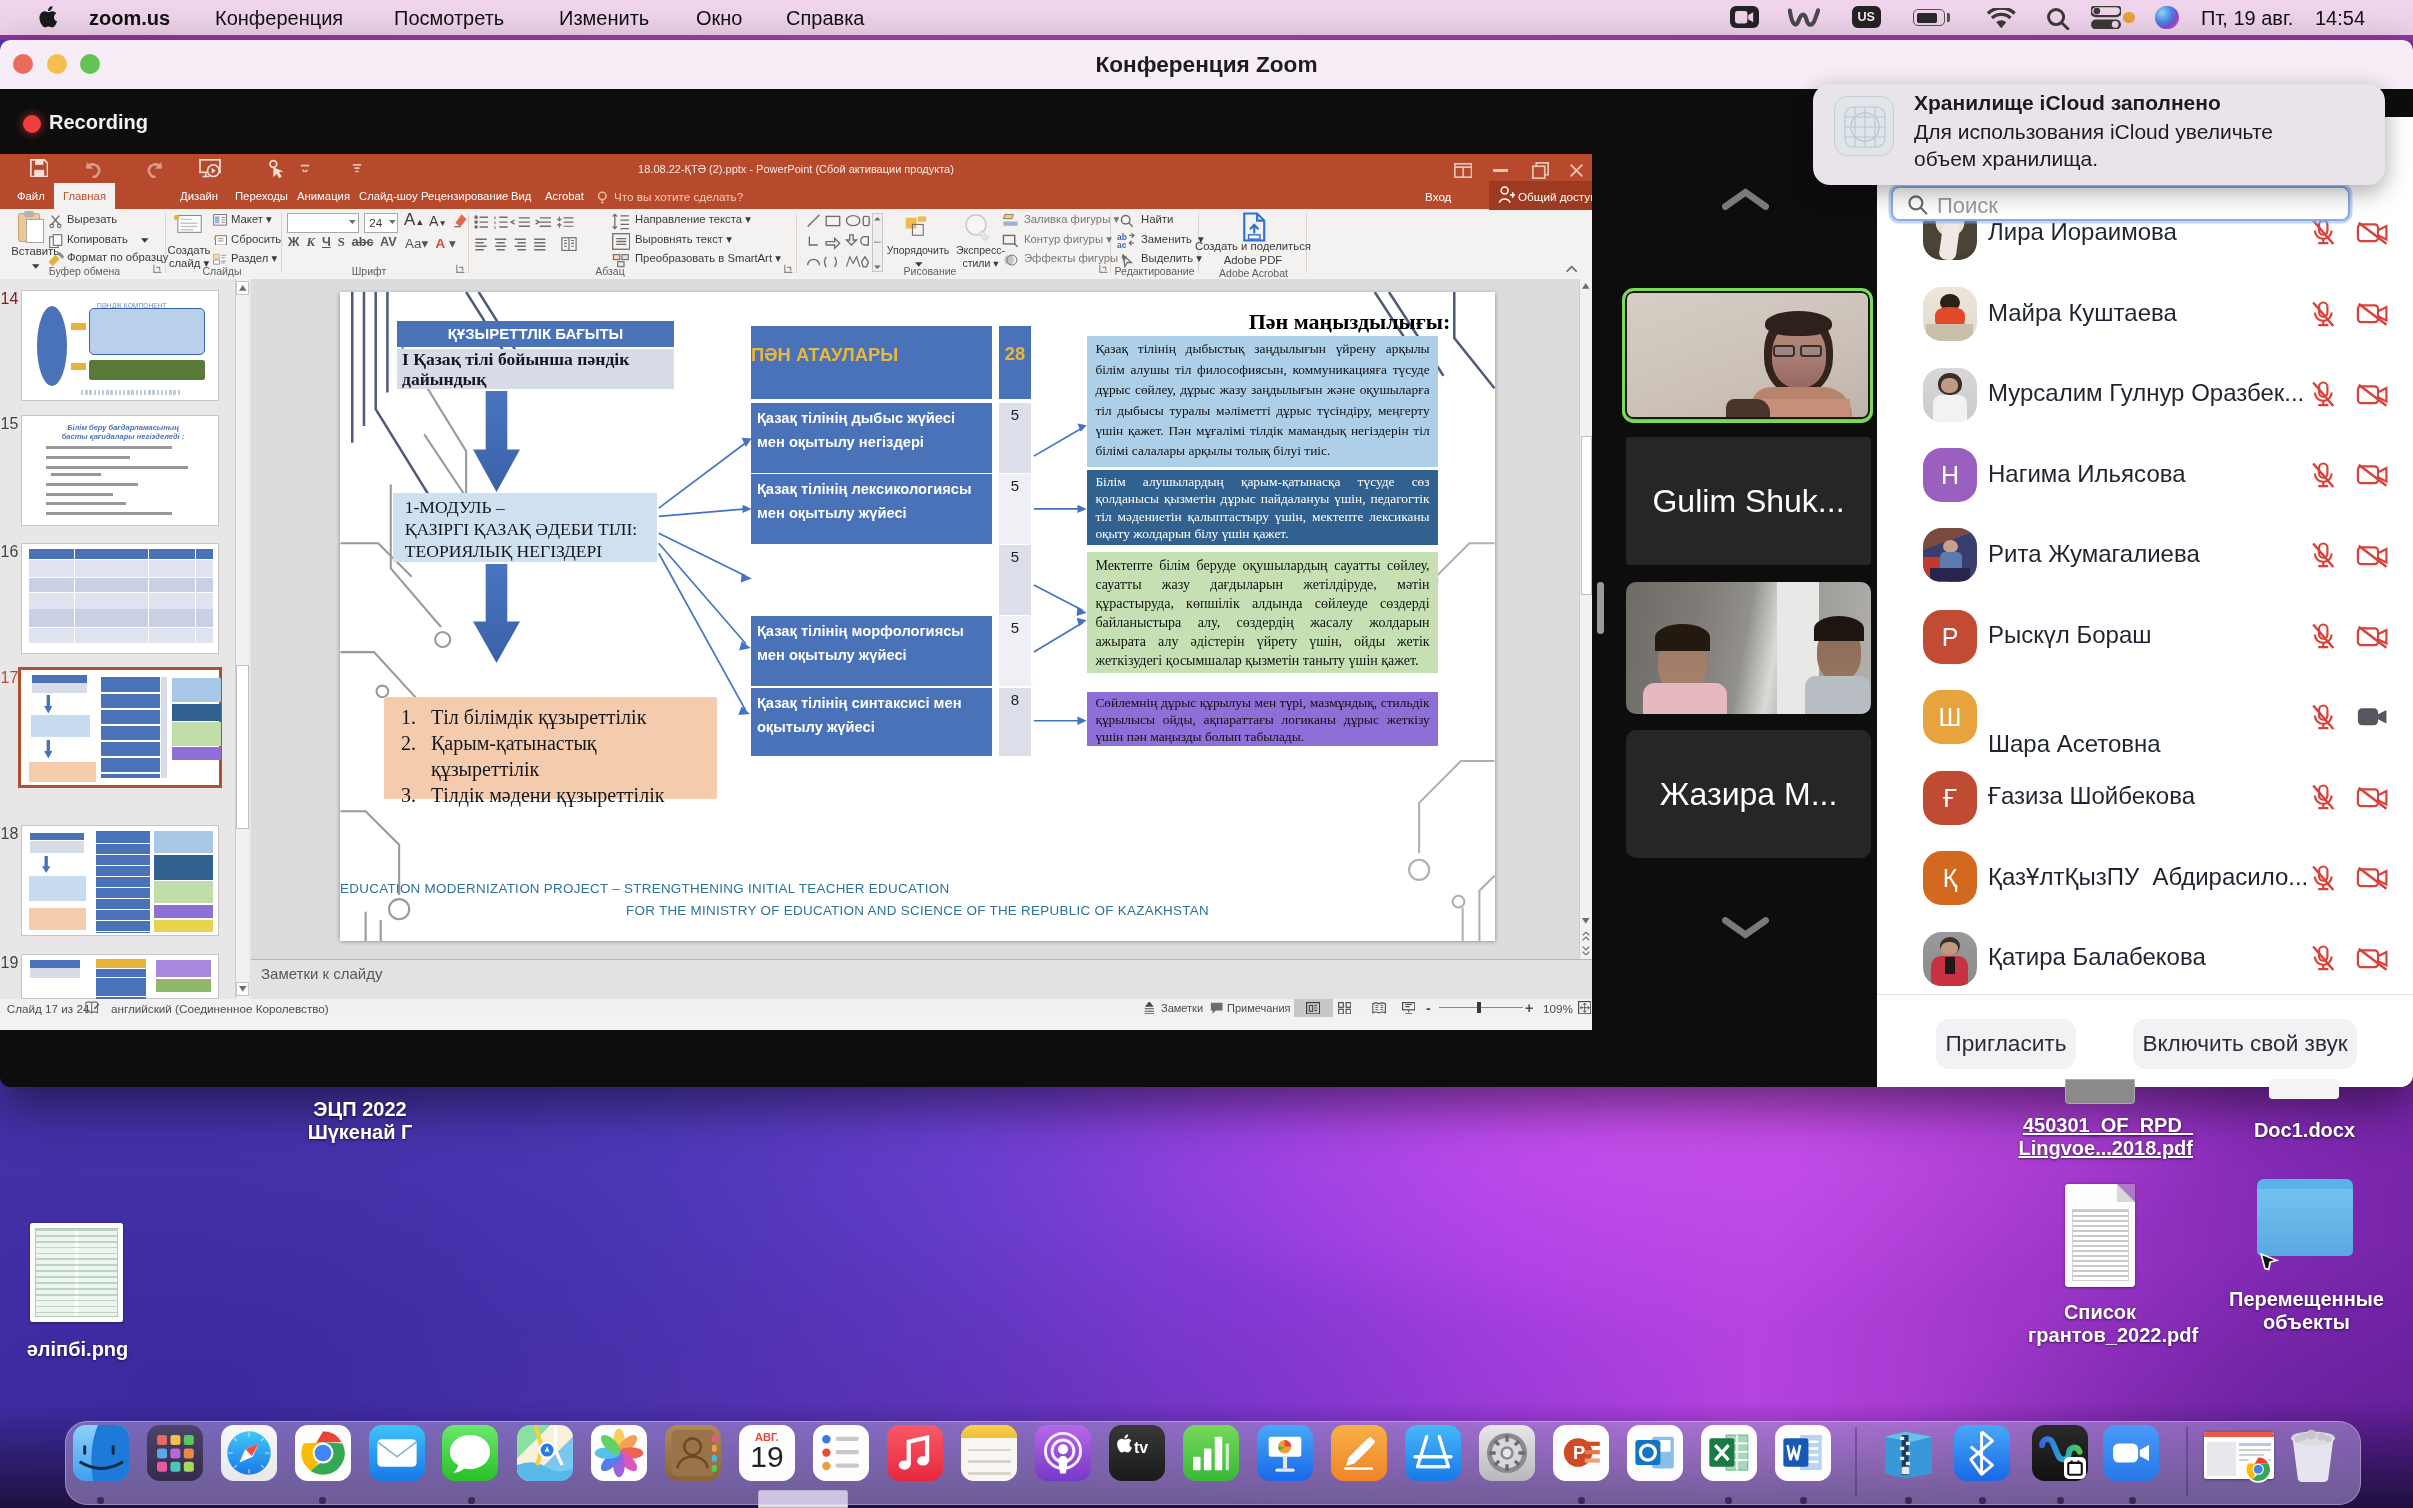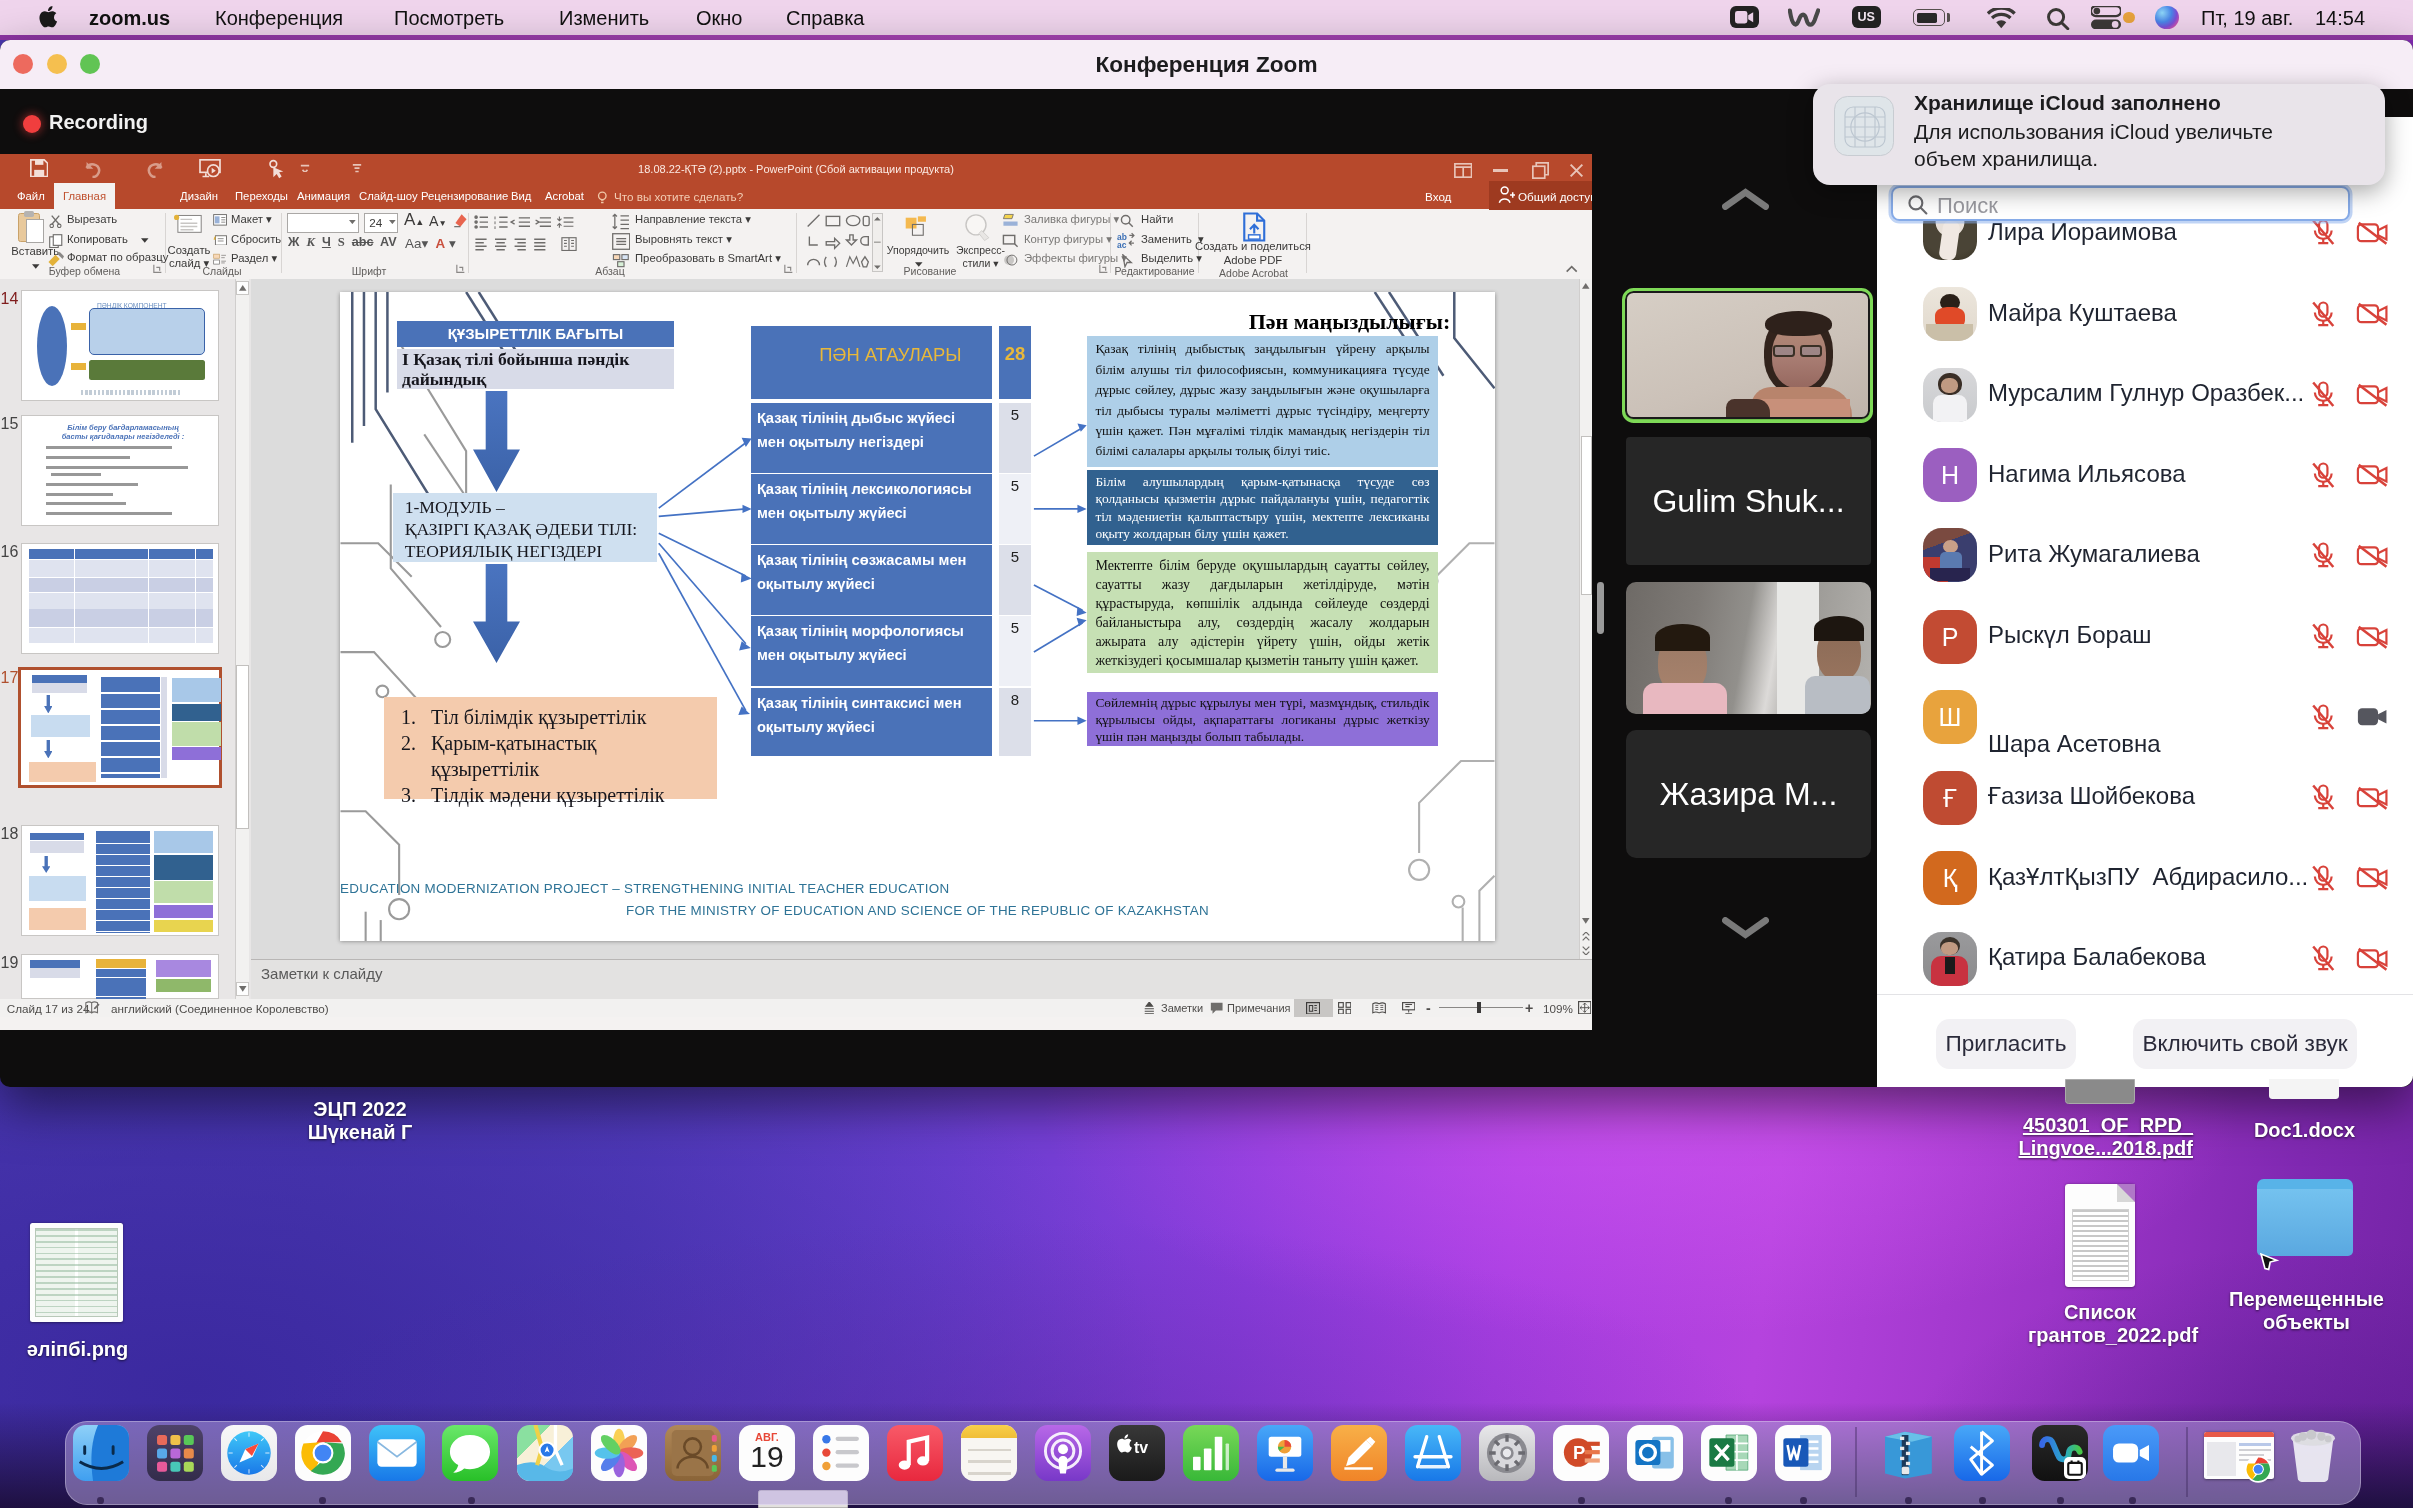--- a/index.html
+++ b/index.html
@@ -544,27 +544,26 @@
     </g>
   </svg>
 
   <div class="abs" style="left:57px;top:29px;width:277px;height:26px;background:#4a72b8;color:#fff;font-weight:bold;font-size:15px;text-align:center;line-height:26px;">ҚҰЗЫРЕТТЛІК БАҒЫТЫ</div>
   <div class="abs" style="left:57px;top:57px;width:277px;height:40px;background:#d8dbe8;font-family:'Liberation Serif',serif;font-weight:bold;font-size:17.6px;color:#16161d;padding:0px 5px;line-height:20px;">І Қазақ тілі бойынша пәндік дайындық</div>
   <div class="abs" style="left:133px;top:99px;width:47px;height:101px;background:linear-gradient(#4a74c0,#3b62a8);clip-path:polygon(27% 0,73% 0,73% 58%,100% 58%,50% 100%,0 58%,27% 58%);"></div>
   <div class="abs" style="left:53px;top:201px;width:264px;height:69px;background:#cfe0f0;font-family:'Liberation Serif',serif;font-size:17.6px;color:#16161d;padding:2.5px 0 0 11.7px;line-height:22px;">1-МОДУЛЬ –<br>ҚАЗІРГІ ҚАЗАҚ ӘДЕБИ ТІЛІ:<br>ТЕОРИЯЛЫҚ НЕГІЗДЕРІ</div>
   <div class="abs" style="left:133px;top:272px;width:47px;height:99px;background:linear-gradient(#4a74c0,#3b62a8);clip-path:polygon(27% 0,73% 0,73% 58%,100% 58%,50% 100%,0 58%,27% 58%);"></div>
   <div class="abs" style="left:44px;top:405px;width:333px;height:102px;background:#f4cbad;font-family:'Liberation Serif',serif;font-size:20px;color:#16161d;padding:6.7px 0 0 17px;line-height:26px;">1.&nbsp;&nbsp;&nbsp;Тіл білімдік құзыреттілік<br>2.&nbsp;&nbsp;&nbsp;Қарым-қатынастық<br>&nbsp;&nbsp;&nbsp;&nbsp;&nbsp;&nbsp;құзыреттілік<br>3.&nbsp;&nbsp;&nbsp;Тілдік мәдени құзыреттілік</div>
 
-  <div class="abs" style="left:411px;top:34px;width:241px;height:73px;background:#4a72b8;color:#e8b83a;font-weight:normal;font-size:18.4px;text-align:center;padding-top:18.4px;padding-left:38px;">ПӘН АТАУЛАРЫ</div>
+  <div class="abs" style="left:411px;top:34px;width:241px;height:73px;background:#4a72b8;color:#e8b83a;font-weight:bold;font-size:18.4px;text-align:left;padding-top:18.4px;">ПӘН АТАУЛАРЫ</div>
   <div class="abs" style="left:659px;top:34px;width:32px;height:73px;background:#4a72b8;color:#e8b83a;font-weight:bold;font-size:18.4px;text-align:center;padding-top:17px;">28</div>
   <div class="abs" style="left:411px;top:111px;width:241px;height:70px;background:#4a72b8;color:#fff;font-weight:bold;font-size:14.7px;padding:4.2px 5.9px;line-height:23.5px;">Қазақ тілінің дыбыс жүйесі  мен оқытылу негіздері</div>
   <div class="abs" style="left:659px;top:111px;width:32px;height:70px;background:#dcdfe9;color:#222;font-size:15px;text-align:center;padding-top:3.4px;">5</div>
   <div class="abs" style="left:411px;top:182px;width:241px;height:70px;background:#4a72b8;color:#fff;font-weight:bold;font-size:14.7px;padding:4.2px 5.9px;line-height:23.5px;">Қазақ тілінің лексикологиясы мен оқытылу  жүйесі</div>
   <div class="abs" style="left:659px;top:182px;width:32px;height:70px;background:#eef0f6;color:#222;font-size:15px;text-align:center;padding-top:3.4px;">5</div>
-  <div class="abs" style="left:411px;top:253px;width:241px;height:70px;background:#4a72b8;color:#fff;font-weight:bold;font-size:14.7px;padding:4.2px 5.9px;line-height:23.5px;">Қазақ тілінің сөзжасамы  мен оқытылу жүйесі</div>
   <div class="abs" style="left:659px;top:253px;width:32px;height:70px;background:#dcdfe9;color:#222;font-size:15px;text-align:center;padding-top:3.4px;">5</div>
   <div class="abs" style="left:411px;top:324px;width:241px;height:70px;background:#4a72b8;color:#fff;font-weight:bold;font-size:14.7px;padding:4.2px 5.9px;line-height:23.5px;">Қазақ тілінің морфологиясы  мен оқытылу жүйесі</div>
   <div class="abs" style="left:659px;top:324px;width:32px;height:70px;background:#eef0f6;color:#222;font-size:15px;text-align:center;padding-top:3.4px;">5</div>
   <div class="abs" style="left:411px;top:396px;width:241px;height:68px;background:#4a72b8;color:#fff;font-weight:bold;font-size:14.7px;padding:4.2px 5.9px;line-height:23.5px;">Қазақ тілінің синтаксисі  мен оқытылу  жүйесі</div>
   <div class="abs" style="left:659px;top:396px;width:32px;height:68px;background:#dcdfe9;color:#222;font-size:15px;text-align:center;padding-top:3.4px;">8</div>
 
   <div class="abs" style="left:892px;top:17px;width:235px;text-align:center;font-family:'Liberation Serif',serif;font-weight:bold;font-size:22px;color:#000;">Пән маңыздылығы:</div>
   <div class="abs" style="left:747px;top:44px;width:351px;height:131px;background:#aecfe8;font-family:'Liberation Serif',serif;font-size:13.4px;color:#111;padding:3.4px 8.4px;line-height:20.4px;text-align:justify;">Қазақ тілінің дыбыстық заңдылығын үйрену арқылы білім алушы тіл философиясын, коммуникацияға түсуде дұрыс сөйлеу, дұрыс жазу заңдылығын және оқушыларға тіл дыбысы туралы мәліметті дұрыс түсіндіру, меңгерту үшін қажет. Пән мұғалімі тілдік мамандық негіздерін тіл білімі салалары арқылы толық білуі тиіс.</div>
   <div class="abs" style="left:747px;top:178px;width:351px;height:75px;background:#31618f;font-family:'Liberation Serif',serif;font-size:13.4px;color:#fff;padding:2.5px 8.4px;line-height:17.6px;text-align:justify;">Білім алушылардың қарым-қатынасқа түсуде сөз қолданысы қызметін дұрыс пайдалануы үшін, педагогтік тіл мәдениетін қалыптастыру үшін, мектепте лексиканы оқыту жолдарын білу үшін қажет.</div>
   <div class="abs" style="left:747px;top:260px;width:351px;height:121px;background:#c6e0b4;font-family:'Liberation Serif',serif;font-size:14px;color:#111;padding:4.2px 8.4px;line-height:19px;text-align:justify;">Мектепте білім беруде оқушылардың сауатты сөйлеу, сауатты жазу дағдыларын жетілдіруде, мәтін құрастыруда, көпшілік алдында сөйлеуде сөздерді байланыстыра алу, сөздердің жасалу жолдарын ажырата алу әдістерін үйрету үшін, ойды жетік жеткізудегі қосымшалар қызметін таныту үшін қажет.</div>

